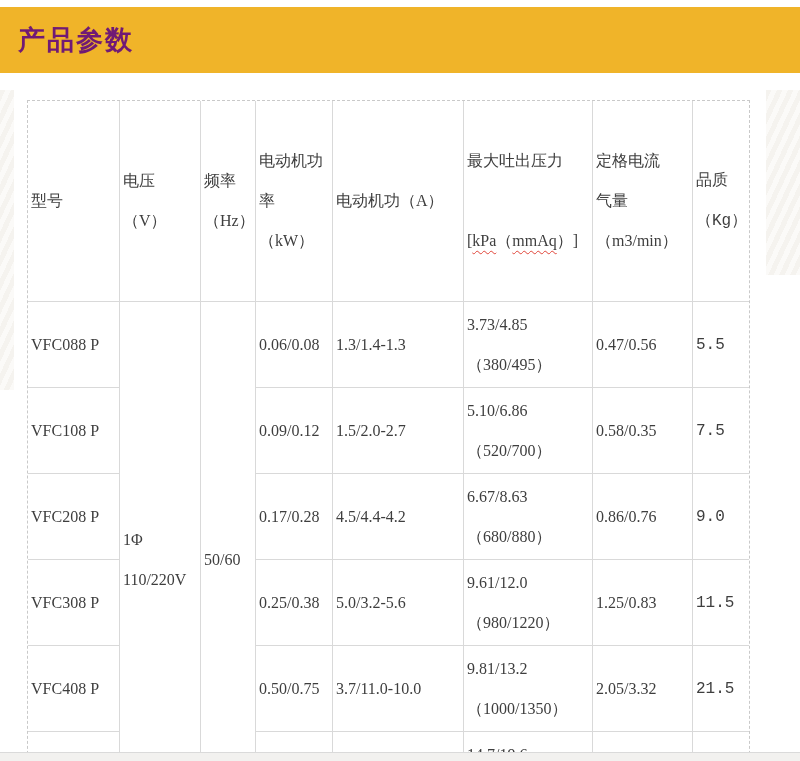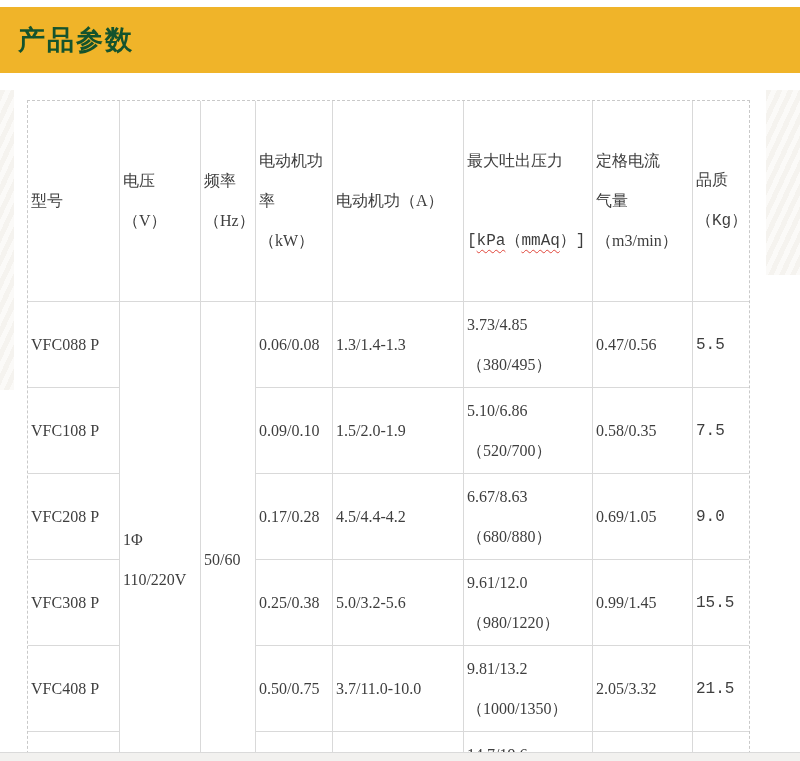--- a/index.html
+++ b/index.html
@@ -25,21 +25,21 @@
     width:800px; height:66px;
     background:#F0B429;
     display:flex; align-items:center;
   }
   .title-bar h1 {
     margin:0 0 0 18px;
     font-family:"Liberation Sans","DejaVu Sans",sans-serif;
     font-weight:bold;
     font-size:27px;
     letter-spacing:2px;
-    color:#14532d;
+    color:#701a75;
   }
 
   
   table.spec-table {
     position:absolute; left:27px; top:100px;
     width:721px;
     table-layout:fixed;
     border-collapse:separate; border-spacing:0;
     border:1px dashed #c9c9c9;
     color:#3e3e3e;
@@ -57,21 +57,21 @@
     box-sizing:border-box;
     overflow:hidden;
   }
   th:last-child, td:last-child { border-right:none;font-family:Liberation Mono, monospace; }
   tr.last-row td { border-bottom:none; }
   td.vspan { border-bottom:none; }
   tr.header-row { height:132px; }
   tr.data-row  { height:86px; }
 
   .blk { display:block; }
-  .l2  { white-space:nowrap;font-family:Liberation Mono, monospace; }
+  .l2  { white-space:nowrap; }
   .sq  {
     text-decoration:underline;
     text-decoration-style:wavy;
     text-decoration-color:#E0453A;
     text-decoration-thickness:1px;
     text-underline-offset:4px;
   }
 
   
   .bottom-strip {
@@ -130,44 +130,44 @@
     <td class="vspan" rowspan="6">50/60</td>
     <td>0.06/0.08</td>
     <td>1.3/1.4-1.3</td>
     <td>3.73/4.85
 （380/495）</td>
     <td>0.47/0.56</td>
     <td>5.5</td>
   </tr>
   <tr class="data-row">
     <td>VFC108 P</td>
-    <td>0.09/0.10</td>
-    <td>1.5/2.0-1.9</td>
+    <td>0.09/0.12</td>
+    <td>1.5/2.0-2.7</td>
     <td>5.10/6.86
 （520/700）</td>
     <td>0.58/0.35</td>
     <td>7.5</td>
   </tr>
   <tr class="data-row">
     <td>VFC208 P</td>
     <td>0.17/0.28</td>
     <td>4.5/4.4-4.2</td>
     <td>6.67/8.63
 （680/880）</td>
-    <td>0.69/1.05</td>
+    <td>0.86/0.76</td>
     <td>9.0</td>
   </tr>
   <tr class="data-row">
     <td>VFC308 P</td>
     <td>0.25/0.38</td>
     <td>5.0/3.2-5.6</td>
     <td>9.61/12.0
 （980/1220）</td>
-    <td>0.99/1.45</td>
-    <td>15.5</td>
+    <td>1.25/0.83</td>
+    <td>11.5</td>
   </tr>
   <tr class="data-row">
     <td>VFC408 P</td>
     <td>0.50/0.75</td>
     <td>3.7/11.0-10.0</td>
     <td>9.81/13.2
 （1000/1350）</td>
     <td>2.05/3.32</td>
     <td>21.5</td>
   </tr>

